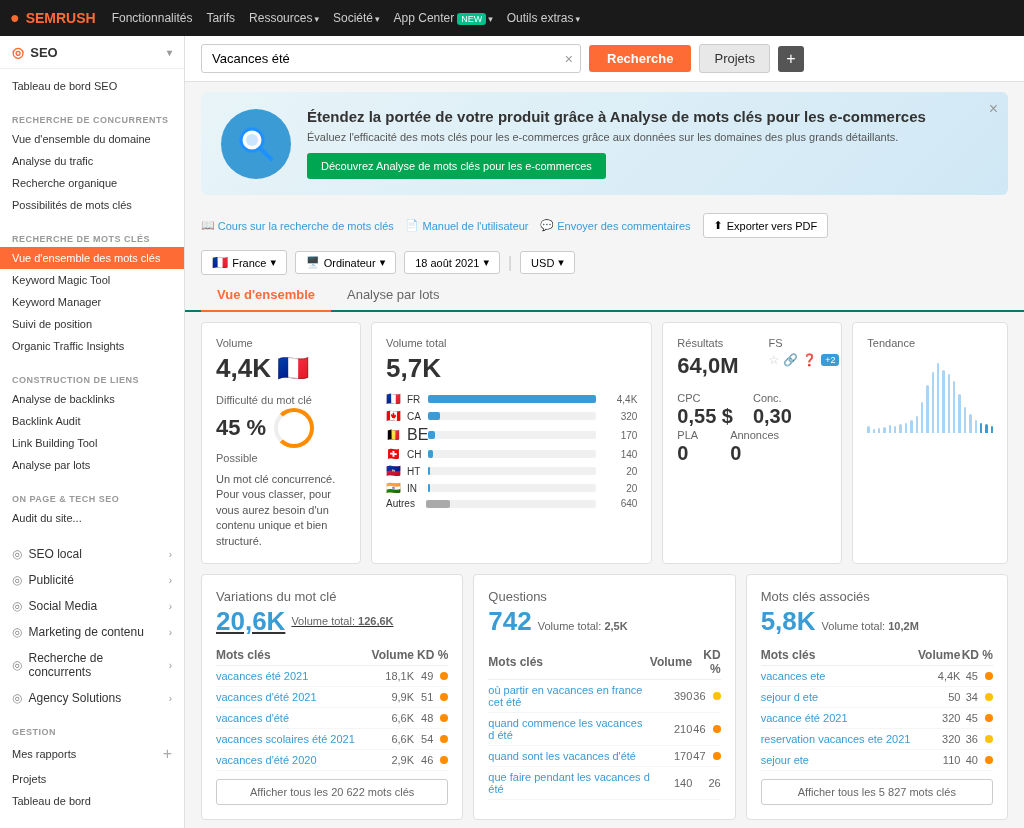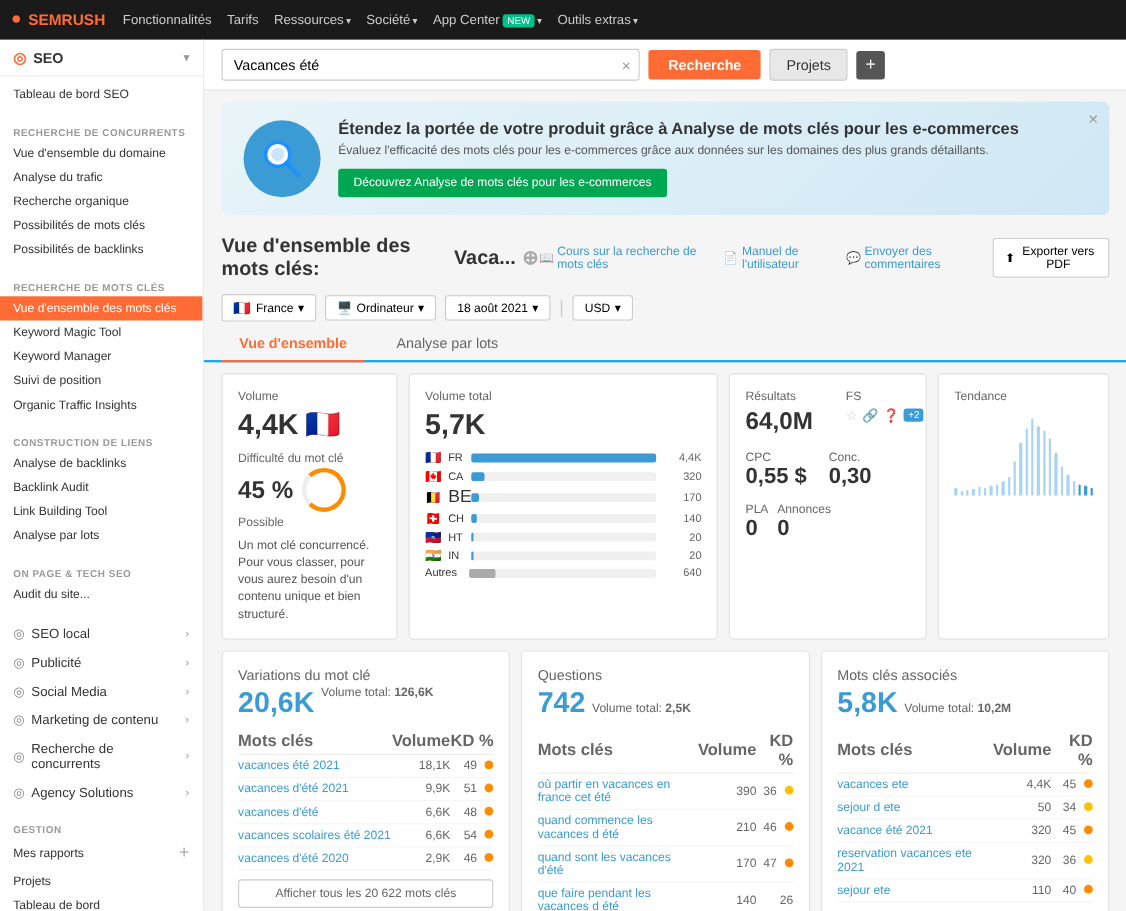--- a/index.html
+++ b/index.html
@@ -51,21 +51,21 @@
     .page-header-links { display: flex; gap: 12px; align-items: center; }
     .page-header-link { color: #3a9bd5; font-size: 11px; text-decoration: none; display: flex; align-items: center; gap: 3px; }
     .export-btn { background: #fff; border: 1px solid #ccc; padding: 5px 10px; border-radius: 3px; font-size: 11px; cursor: pointer; display: flex; align-items: center; gap: 4px; }
 
     
     .filters { padding: 4px 16px; display: flex; align-items: center; gap: 8px; }
     .filter-btn { background: #fff; border: 1px solid #ccc; padding: 4px 10px; border-radius: 3px; font-size: 11px; cursor: pointer; display: flex; align-items: center; gap: 4px; }
     .filter-btn .flag { font-size: 13px; }
 
     
-    .tabs { padding: 0 16px; display: flex; border-bottom: 2px solid #0ea5e9; margin-bottom: 10px; gap: 13px; }
+    .tabs { padding: 0 16px; display: flex; border-bottom: 2px solid #0f766e; margin-bottom: 10px; }
     .tab { padding: 8px 16px; font-size: 13px; cursor: pointer; color: #666; border-bottom: 2px solid transparent; margin-bottom: -2px; }
     .tab.active { color: #ff6b35; border-bottom-color: #ff6b35; font-weight: bold; }
 
     
     .metrics-row { display: flex; gap: 10px; padding: 0 16px; margin-bottom: 10px; }
     .metric-card { background: #fff; border: 1px solid #e0e0e0; border-radius: 4px; padding: 14px; flex: 1; }
     .metric-card.wide { flex: 2; }
     .metric-label { font-size: 11px; color: #666; margin-bottom: 4px; }
     .metric-value { font-size: 26px; font-weight: bold; color: #333; display: flex; align-items: center; gap: 6px; }
     .metric-sub-label { font-size: 11px; color: #666; margin-bottom: 2px; margin-top: 10px; }
@@ -78,36 +78,36 @@
     .volume-bar-bg { flex: 1; background: #f0f0f0; border-radius: 2px; height: 8px; }
     .volume-bar-fill { height: 8px; border-radius: 2px; background: #3a9bd5; }
     .volume-bar-num { width: 35px; text-align: right; font-size: 10px; color: #666; }
     .flag-img { font-size: 12px; }
     .result-num { font-size: 22px; font-weight: bold; }
     .stars-row { display: flex; align-items: center; gap: 4px; margin-top: 4px; font-size: 12px; color: #ccc; }
     .badge-plus { background: #3a9bd5; color: #fff; font-size: 9px; padding: 1px 4px; border-radius: 3px; }
     .cpc-conc { display: flex; gap: 20px; margin-top: 12px; }
     .cpc-col label { font-size: 11px; color: #666; }
     .cpc-col .big { font-size: 20px; font-weight: bold; color: #333; }
-    .pla-ann { display: flex; gap: 8px; margin-top: 10px; }
+    .pla-ann { display: flex; gap: 32px; }
     .pla-col label { font-size: 11px; color: #666; }
     .pla-col .big { font-size: 20px; font-weight: bold; color: #333; }
 
     
     .trend-bars { display: flex; align-items: flex-end; gap: 3px; height: 80px; padding-top: 10px; }
     .trend-bar { width: 14px; background: #a8d4f5; border-radius: 2px 2px 0 0; }
     .trend-bar.highlight { background: #3a9bd5; }
 
     
     .keyword-sections { display: flex; gap: 10px; padding: 0 16px; margin-bottom: 10px; }
     .keyword-section { background: #fff; border: 1px solid #e0e0e0; border-radius: 4px; padding: 14px; flex: 1; }
     .kw-section-title { font-size: 13px; color: #666; margin-bottom: 2px; }
     .kw-section-count { font-size: 26px; font-weight: bold; color: #3a9bd5; display: inline-block; }
     .kw-table { width: 100%; margin-top: 8px; border-collapse: collapse; }
-    .kw-table th { font-size: 15px; color: #666; text-align: left; padding: 3px 0; border-bottom: 1px solid #eee; }
+    .kw-table th { font-size: 12px; color: #666; text-align: left; padding: 3px 0; border-bottom: 1px solid #eee; }
     .kw-table th.right { text-align: right; }
     .kw-table td { font-size: 11px; padding: 4px 0; border-bottom: 1px solid #f5f5f5; }
     .kw-table td.right { text-align: right; color: #666; }
     .kw-link { color: #3a9bd5; text-decoration: none; cursor: pointer; }
     .kd-dot { width: 8px; height: 8px; border-radius: 50%; display: inline-block; margin-left: 4px; }
     .dot-orange { background: #ff8c00; }
     .dot-yellow { background: #ffc107; }
     .show-all-btn { width: 100%; background: #fff; border: 1px solid #ccc; padding: 6px; border-radius: 3px; font-size: 11px; cursor: pointer; margin-top: 8px; color: #666; }
 
     
@@ -155,23 +155,20 @@
       </div>
       <div class="sidebar-item">
         <span>Analyse du trafic</span>
       </div>
       <div class="sidebar-item">
         <span>Recherche organique</span>
       </div>
       <div class="sidebar-item">
         <span>Possibilités de mots clés</span>
       </div>
-      <div class="sidebar-item">
-        <span>Possibilités de backlinks</span>
-      </div>
     </div>
 
     <div class="sidebar-section">
       <div class="sidebar-section-title">RECHERCHE DE MOTS CLÉS</div>
       <div class="sidebar-item active">
         <span>Vue d'ensemble des mots clés</span>
       </div>
       <div class="sidebar-item">
         <span>Keyword Magic Tool</span>
       </div>
@@ -291,27 +288,20 @@
       </div>
       <div class="banner-text">
         <h3>Étendez la portée de votre produit grâce à Analyse de mots clés pour les e-commerces</h3>
         <p>Évaluez l'efficacité des mots clés pour les e-commerces grâce aux données sur les domaines des plus grands détaillants.</p>
         <button class="banner-btn">Découvrez Analyse de mots clés pour les e-commerces</button>
       </div>
       <span class="banner-close">×</span>
     </div>
 
     <div class="page-header">
-      <div style="display:flex;align-items:center;gap:8px;">
-        <h1 class="page-title">
-          <span>Vue d'ensemble des mots clés:</span>
-          <span style="color:#333;">Vaca...</span>
-          <span class="page-title-add">⊕</span>
-        </h1>
-      </div>
       <div class="page-header-links">
         <a class="page-header-link">
           <span>📖</span>
           <span>Cours sur la recherche de mots clés</span>
         </a>
         <a class="page-header-link">
           <span>📄</span>
           <span>Manuel de l'utilisateur</span>
         </a>
         <a class="page-header-link">
@@ -504,21 +494,21 @@
             <div class="trend-bar highlight" style="height: 8.75px;"></div>
             <div class="trend-bar highlight" style="height: 7px;"></div>
           </div>
       </div>
     </div>
 
     <div class="keyword-sections">
 
       <div class="keyword-section">
         <div class="kw-section-title">Variations du mot clé</div>
-        <div style="display:flex;align-items:flex-start;gap:6px;">
+        <div style="display:flex;align-items:center;gap:6px;text-decoration:underline;">
           <span class="kw-section-count">20,6K</span>
           <span style="font-size:11px;color:#666;">
             <span>Volume total:</span>
             <strong>126,6K</strong>
           </span>
         </div>
         <table class="kw-table">
           <thead>
             <tr>
               <th>Mots clés</th>

